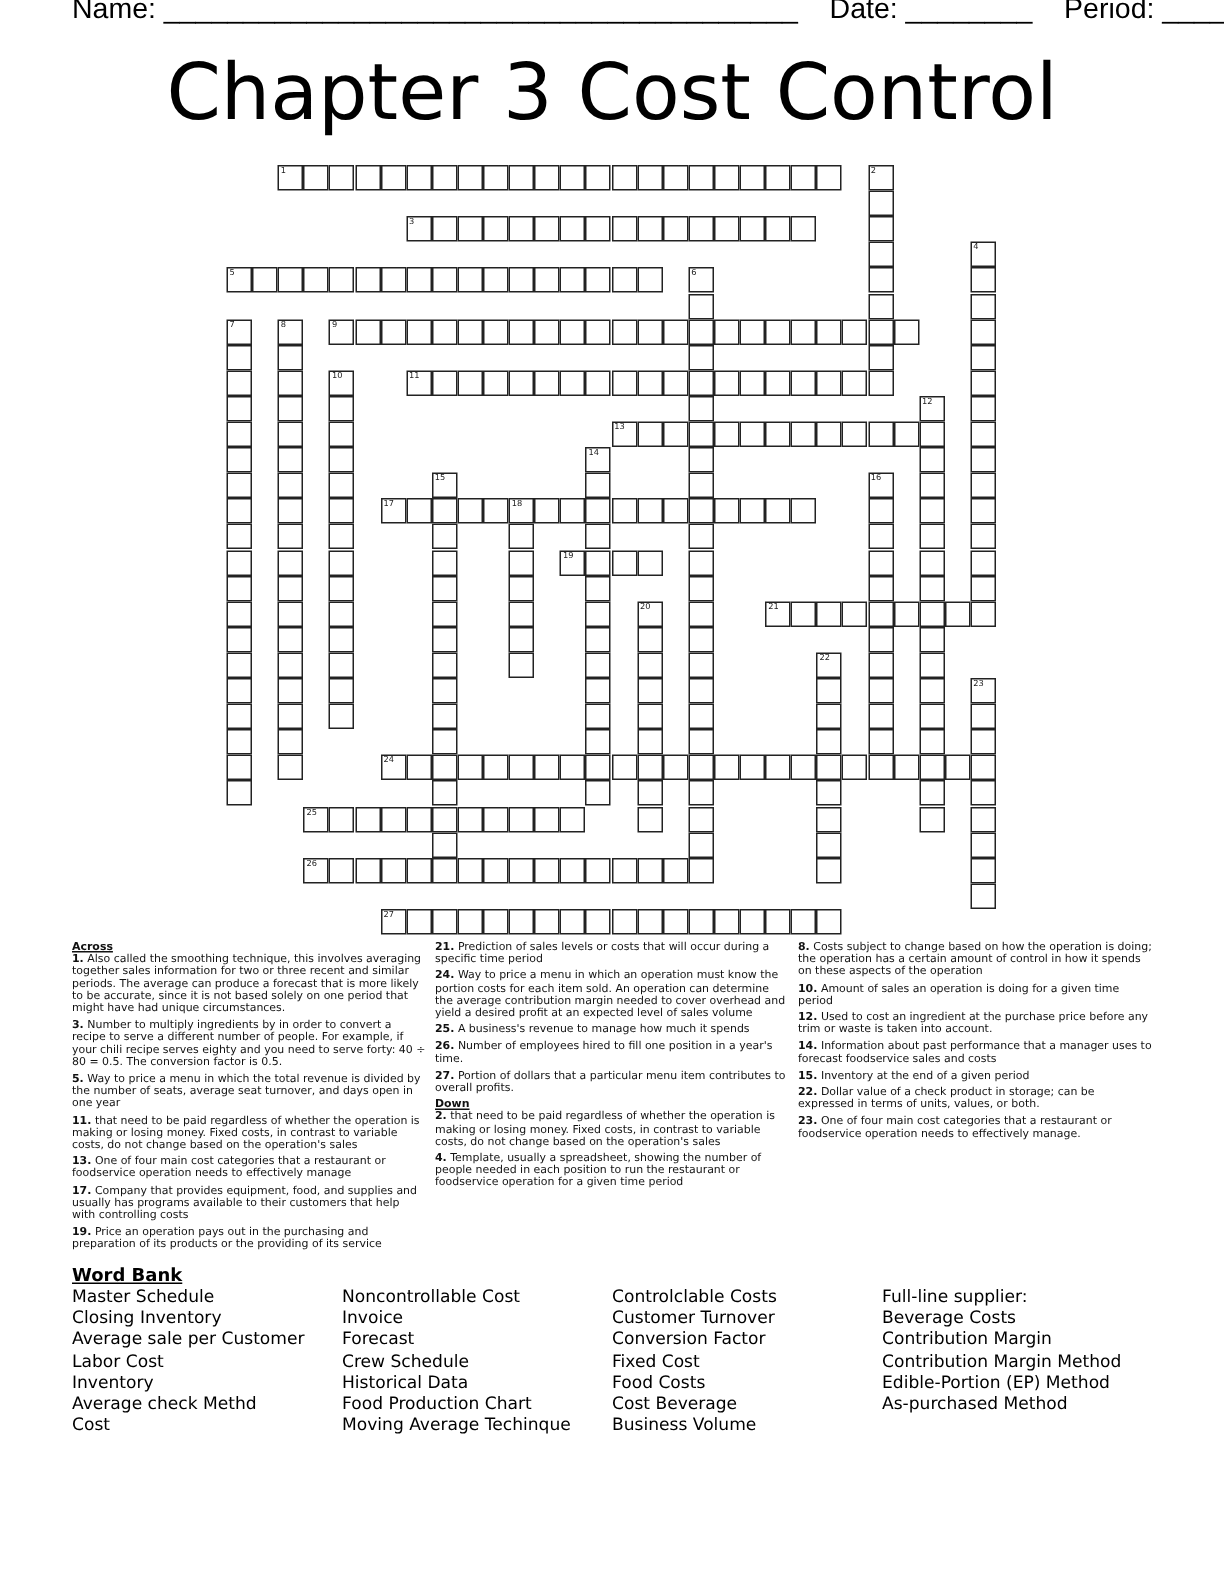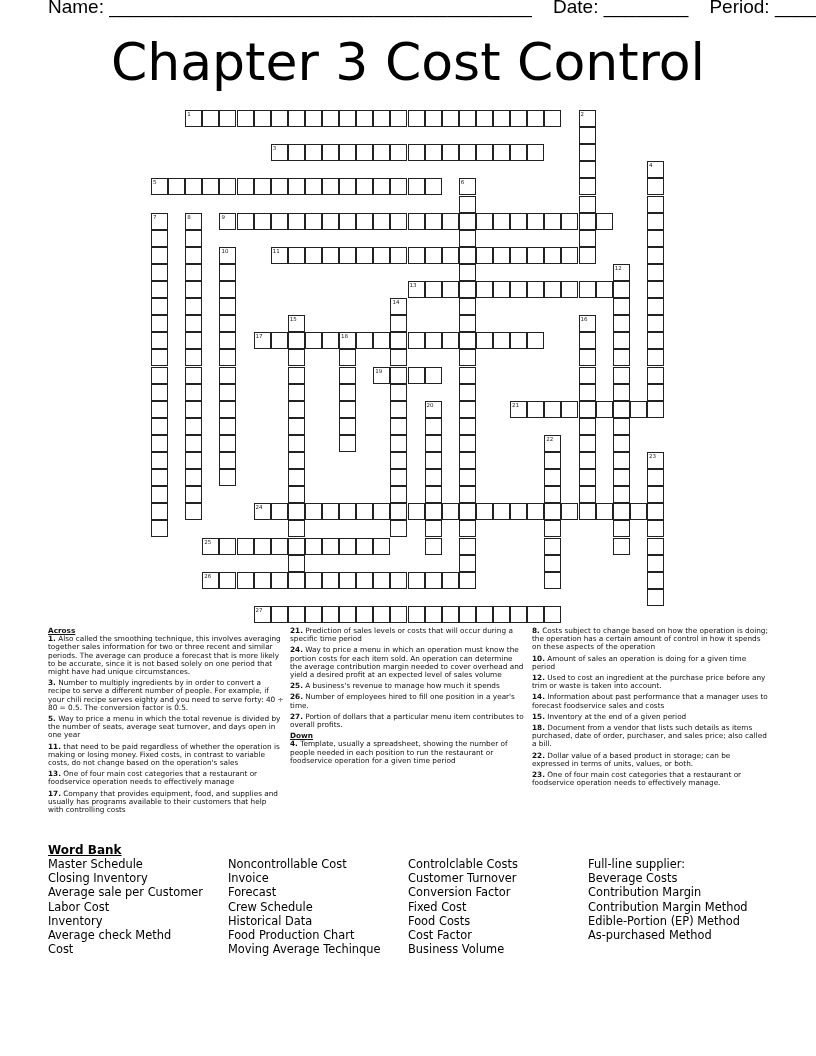--- a/index.html
+++ b/index.html
@@ -461,38 +461,39 @@
   </div>
 
 <div class="clues col1" id="cluesCol1">
   <h4>Across</h4>
 <p class="clue"><b>1.</b> <span>Also called the smoothing technique, this involves averaging together sales information for two or three recent and similar periods. The average can produce a forecast that is more likely to be accurate, since it is not based solely on one period that might have had unique circumstances.</span></p>
     <p class="clue"><b>3.</b> <span>Number to multiply ingredients by in order to convert a recipe to serve a different number of people. For example, if your chili recipe serves eighty and you need to serve forty: 40 ÷ 80 = 0.5. The conversion factor is 0.5.</span></p>
     <p class="clue"><b>5.</b> <span>Way to price a menu in which the total revenue is divided by the number of seats, average seat turnover, and days open in one year</span></p>
     <p class="clue"><b>11.</b> <span>that need to be paid regardless of whether the operation is making or losing money. Fixed costs, in contrast to variable costs, do not change based on the operation's sales</span></p>
     <p class="clue"><b>13.</b> <span>One of four main cost categories that a restaurant or foodservice operation needs to effectively manage</span></p>
     <p class="clue"><b>17.</b> <span>Company that provides equipment, food, and supplies and usually has programs available to their customers that help with controlling costs</span></p>
+    <p class="clue"><b>19.</b> <span>Price an operation pays out in the purchasing and preparation of its products or the providing of its service</span></p>
   </div>
 <div class="clues col2" id="cluesCol2">
     <p class="clue"><b>21.</b> <span>Prediction of sales levels or costs that will occur during a specific time period</span></p>
     <p class="clue"><b>24.</b> <span>Way to price a menu in which an operation must know the portion costs for each item sold. An operation can determine the average contribution margin needed to cover overhead and yield a desired profit at an expected level of sales volume</span></p>
     <p class="clue"><b>25.</b> <span>A business's revenue to manage how much it spends</span></p>
     <p class="clue"><b>26.</b> <span>Number of employees hired to fill one position in a year's time.</span></p>
     <p class="clue"><b>27.</b> <span>Portion of dollars that a particular menu item contributes to overall profits.</span></p>
     <h4>Down</h4>
+    <p class="clue"><b>2.</b> <span>that need to be paid regardless of whether the operation is making or losing money. Fixed costs, in contrast to variable costs, do not change based on the operation's sales</span></p>
     <p class="clue"><b>4.</b> <span>Template, usually a spreadsheet, showing the number of people needed in each position to run the restaurant or foodservice operation for a given time period</span></p>
   </div>
 <div class="clues col3" id="cluesCol3">
     <p class="clue"><b>8.</b> <span>Costs subject to change based on how the operation is doing; the operation has a certain amount of control in how it spends on these aspects of the operation</span></p>
     <p class="clue"><b>10.</b> <span>Amount of sales an operation is doing for a given time period</span></p>
     <p class="clue"><b>12.</b> <span>Used to cost an ingredient at the purchase price before any trim or waste is taken into account.</span></p>
     <p class="clue"><b>14.</b> <span>Information about past performance that a manager uses to forecast foodservice sales and costs</span></p>
     <p class="clue"><b>15.</b> <span>Inventory at the end of a given period</span></p>
-    <p class="clue"><b>18.</b> <span>Document from a vendor that lists such details as items purchased, date of order, purchaser, and sales price; also called a bill.</span></p>
-    <p class="clue"><b>22.</b> <span>Dollar value of a based product in storage; can be expressed in terms of units, values, or both.</span></p>
+    <p class="clue"><b>22.</b> <span>Dollar value of a check product in storage; can be expressed in terms of units, values, or both.</span></p>
     <p class="clue"><b>23.</b> <span>One of four main cost categories that a restaurant or foodservice operation needs to effectively manage.</span></p>
   </div>
 
 <div class="wb-title">Word Bank</div>
 <div class="wb-col" style="left:48px" id="wb0">
     <div>Master Schedule</div>
     <div>Closing Inventory</div>
     <div>Average sale per Customer</div>
     <div>Labor Cost</div>
     <div>Inventory</div>
@@ -507,21 +508,21 @@
     <div>Historical Data</div>
     <div>Food Production Chart</div>
     <div>Moving Average Techinque</div>
   </div>
 <div class="wb-col" style="left:408px" id="wb2">
     <div>Controlclable Costs</div>
     <div>Customer Turnover</div>
     <div>Conversion Factor</div>
     <div>Fixed Cost</div>
     <div>Food Costs</div>
-    <div>Cost Factor</div>
+    <div>Cost Beverage</div>
     <div>Business Volume</div>
   </div>
 <div class="wb-col" style="left:588px" id="wb3">
     <div>Full-line supplier:</div>
     <div>Beverage Costs</div>
     <div>Contribution Margin</div>
     <div>Contribution Margin Method</div>
     <div>Edible-Portion (EP) Method</div>
     <div>As-purchased Method</div>
   </div>

